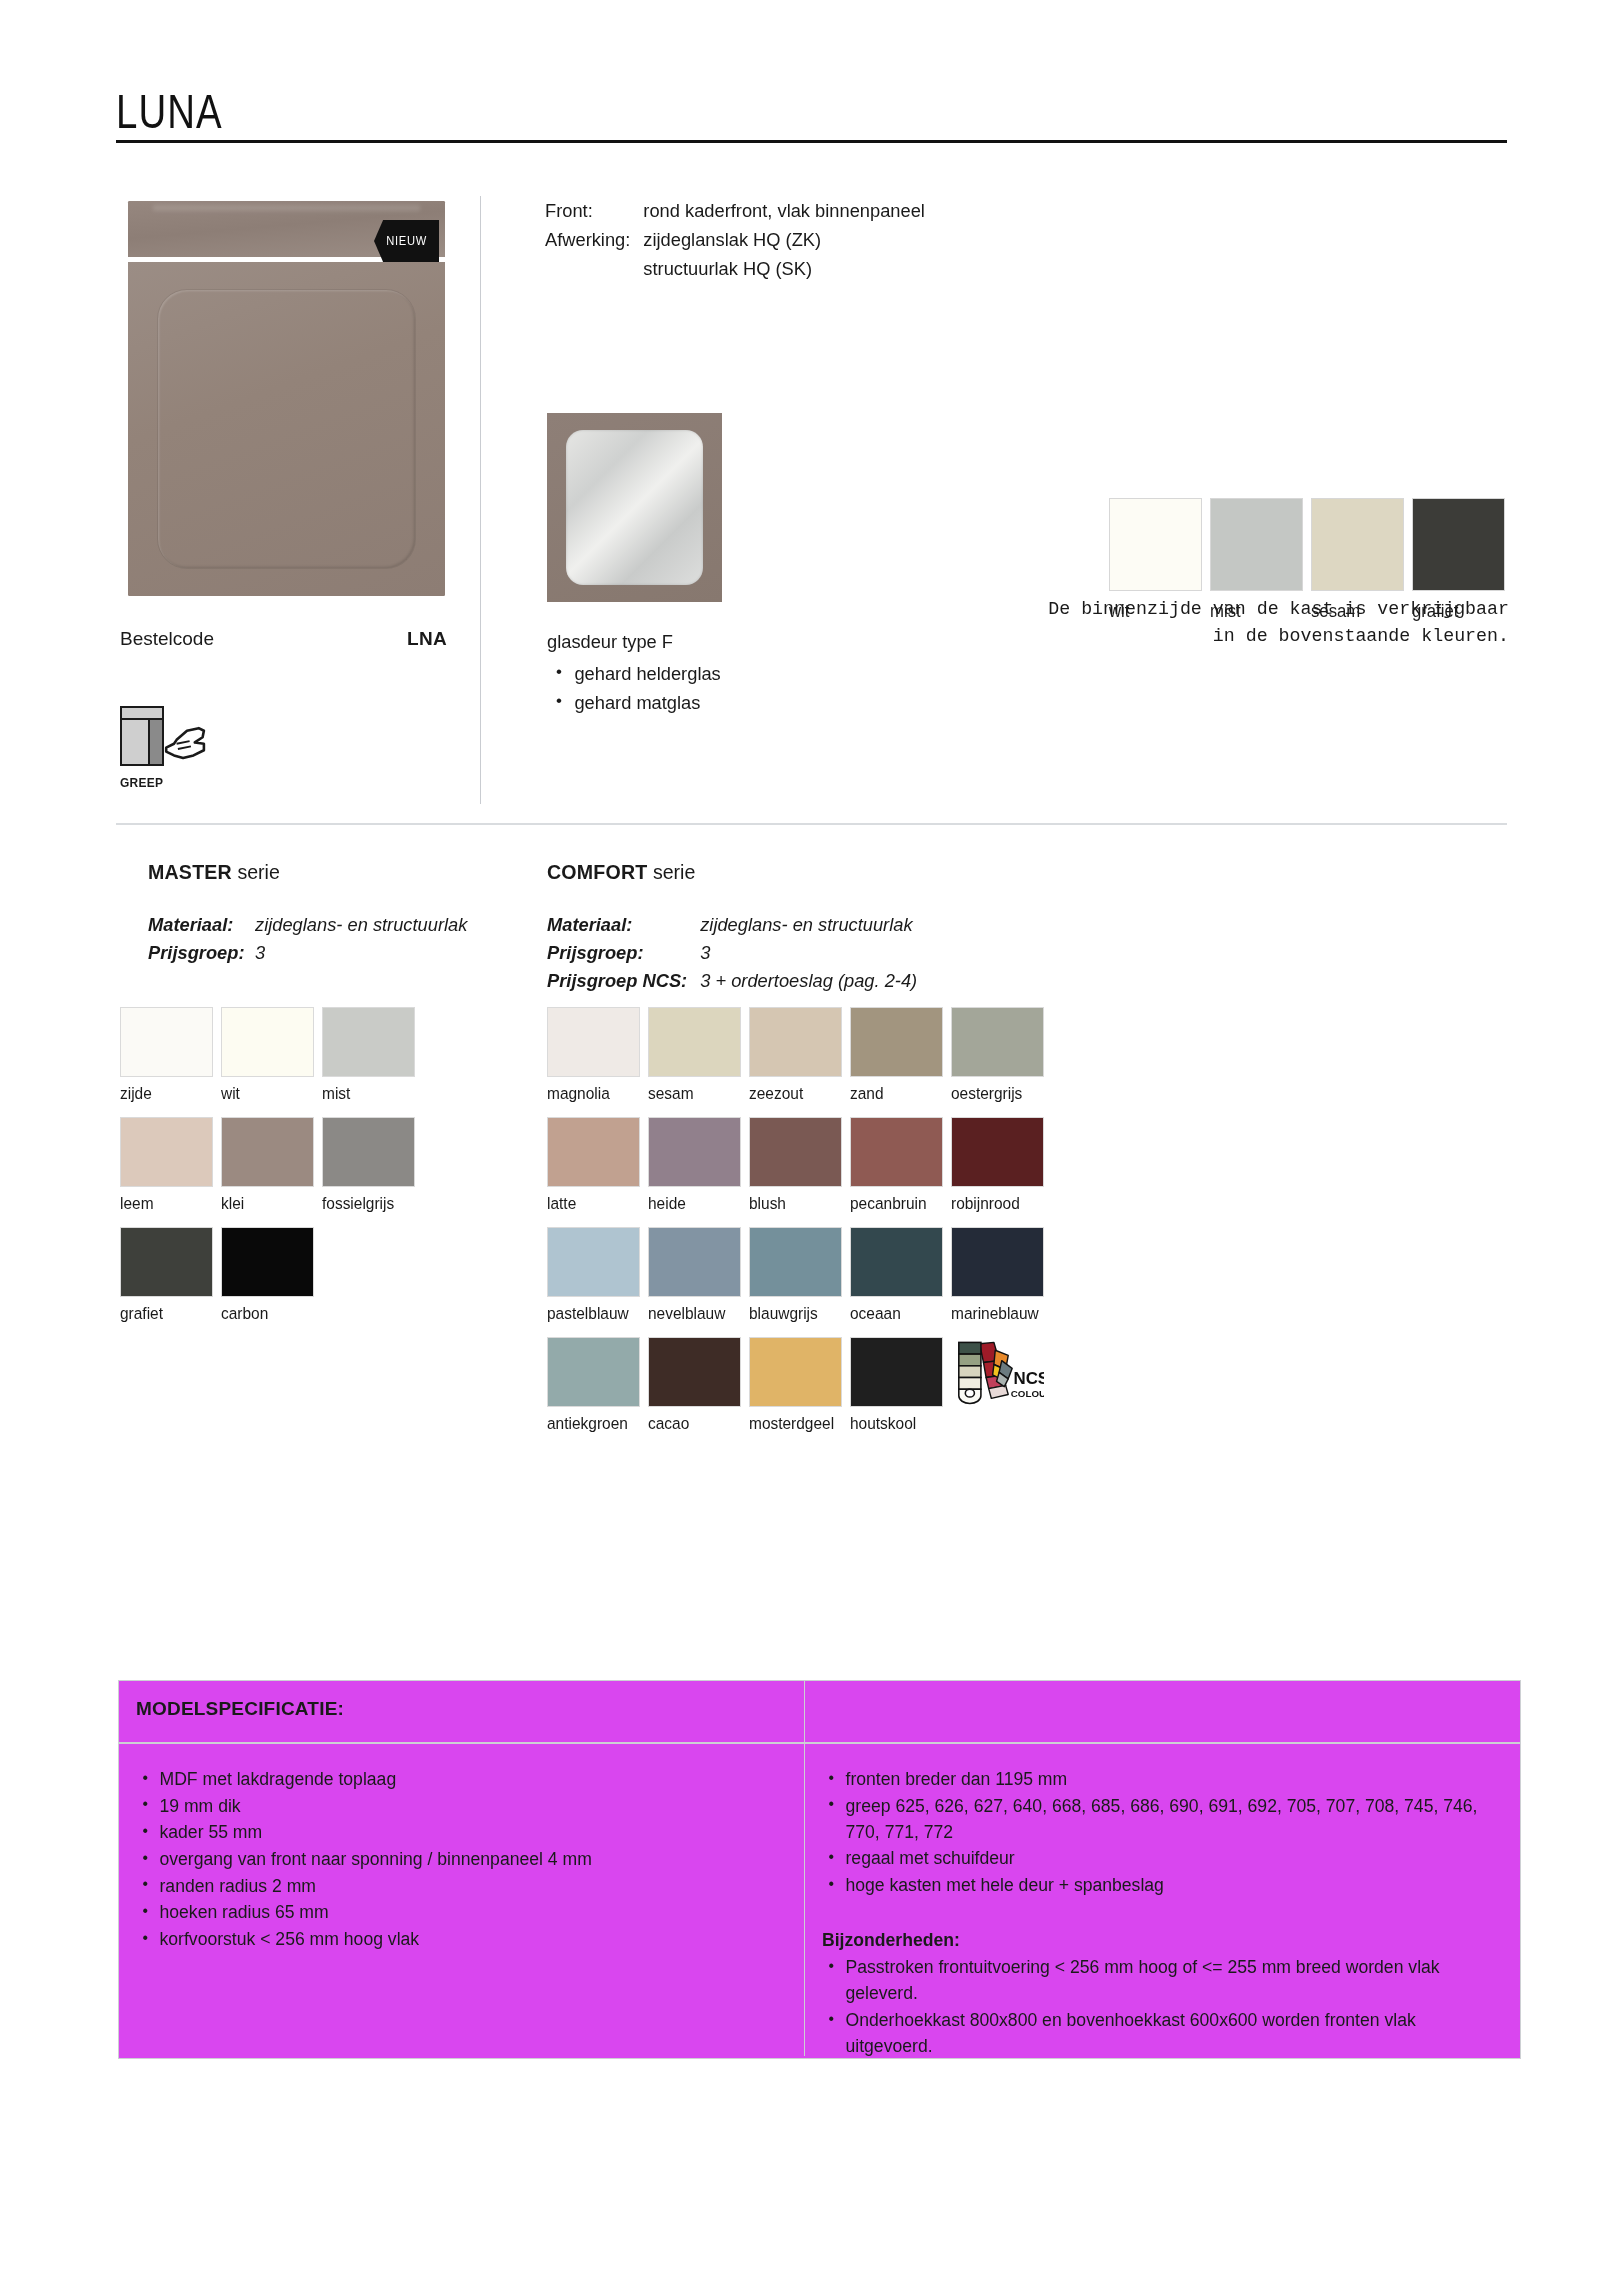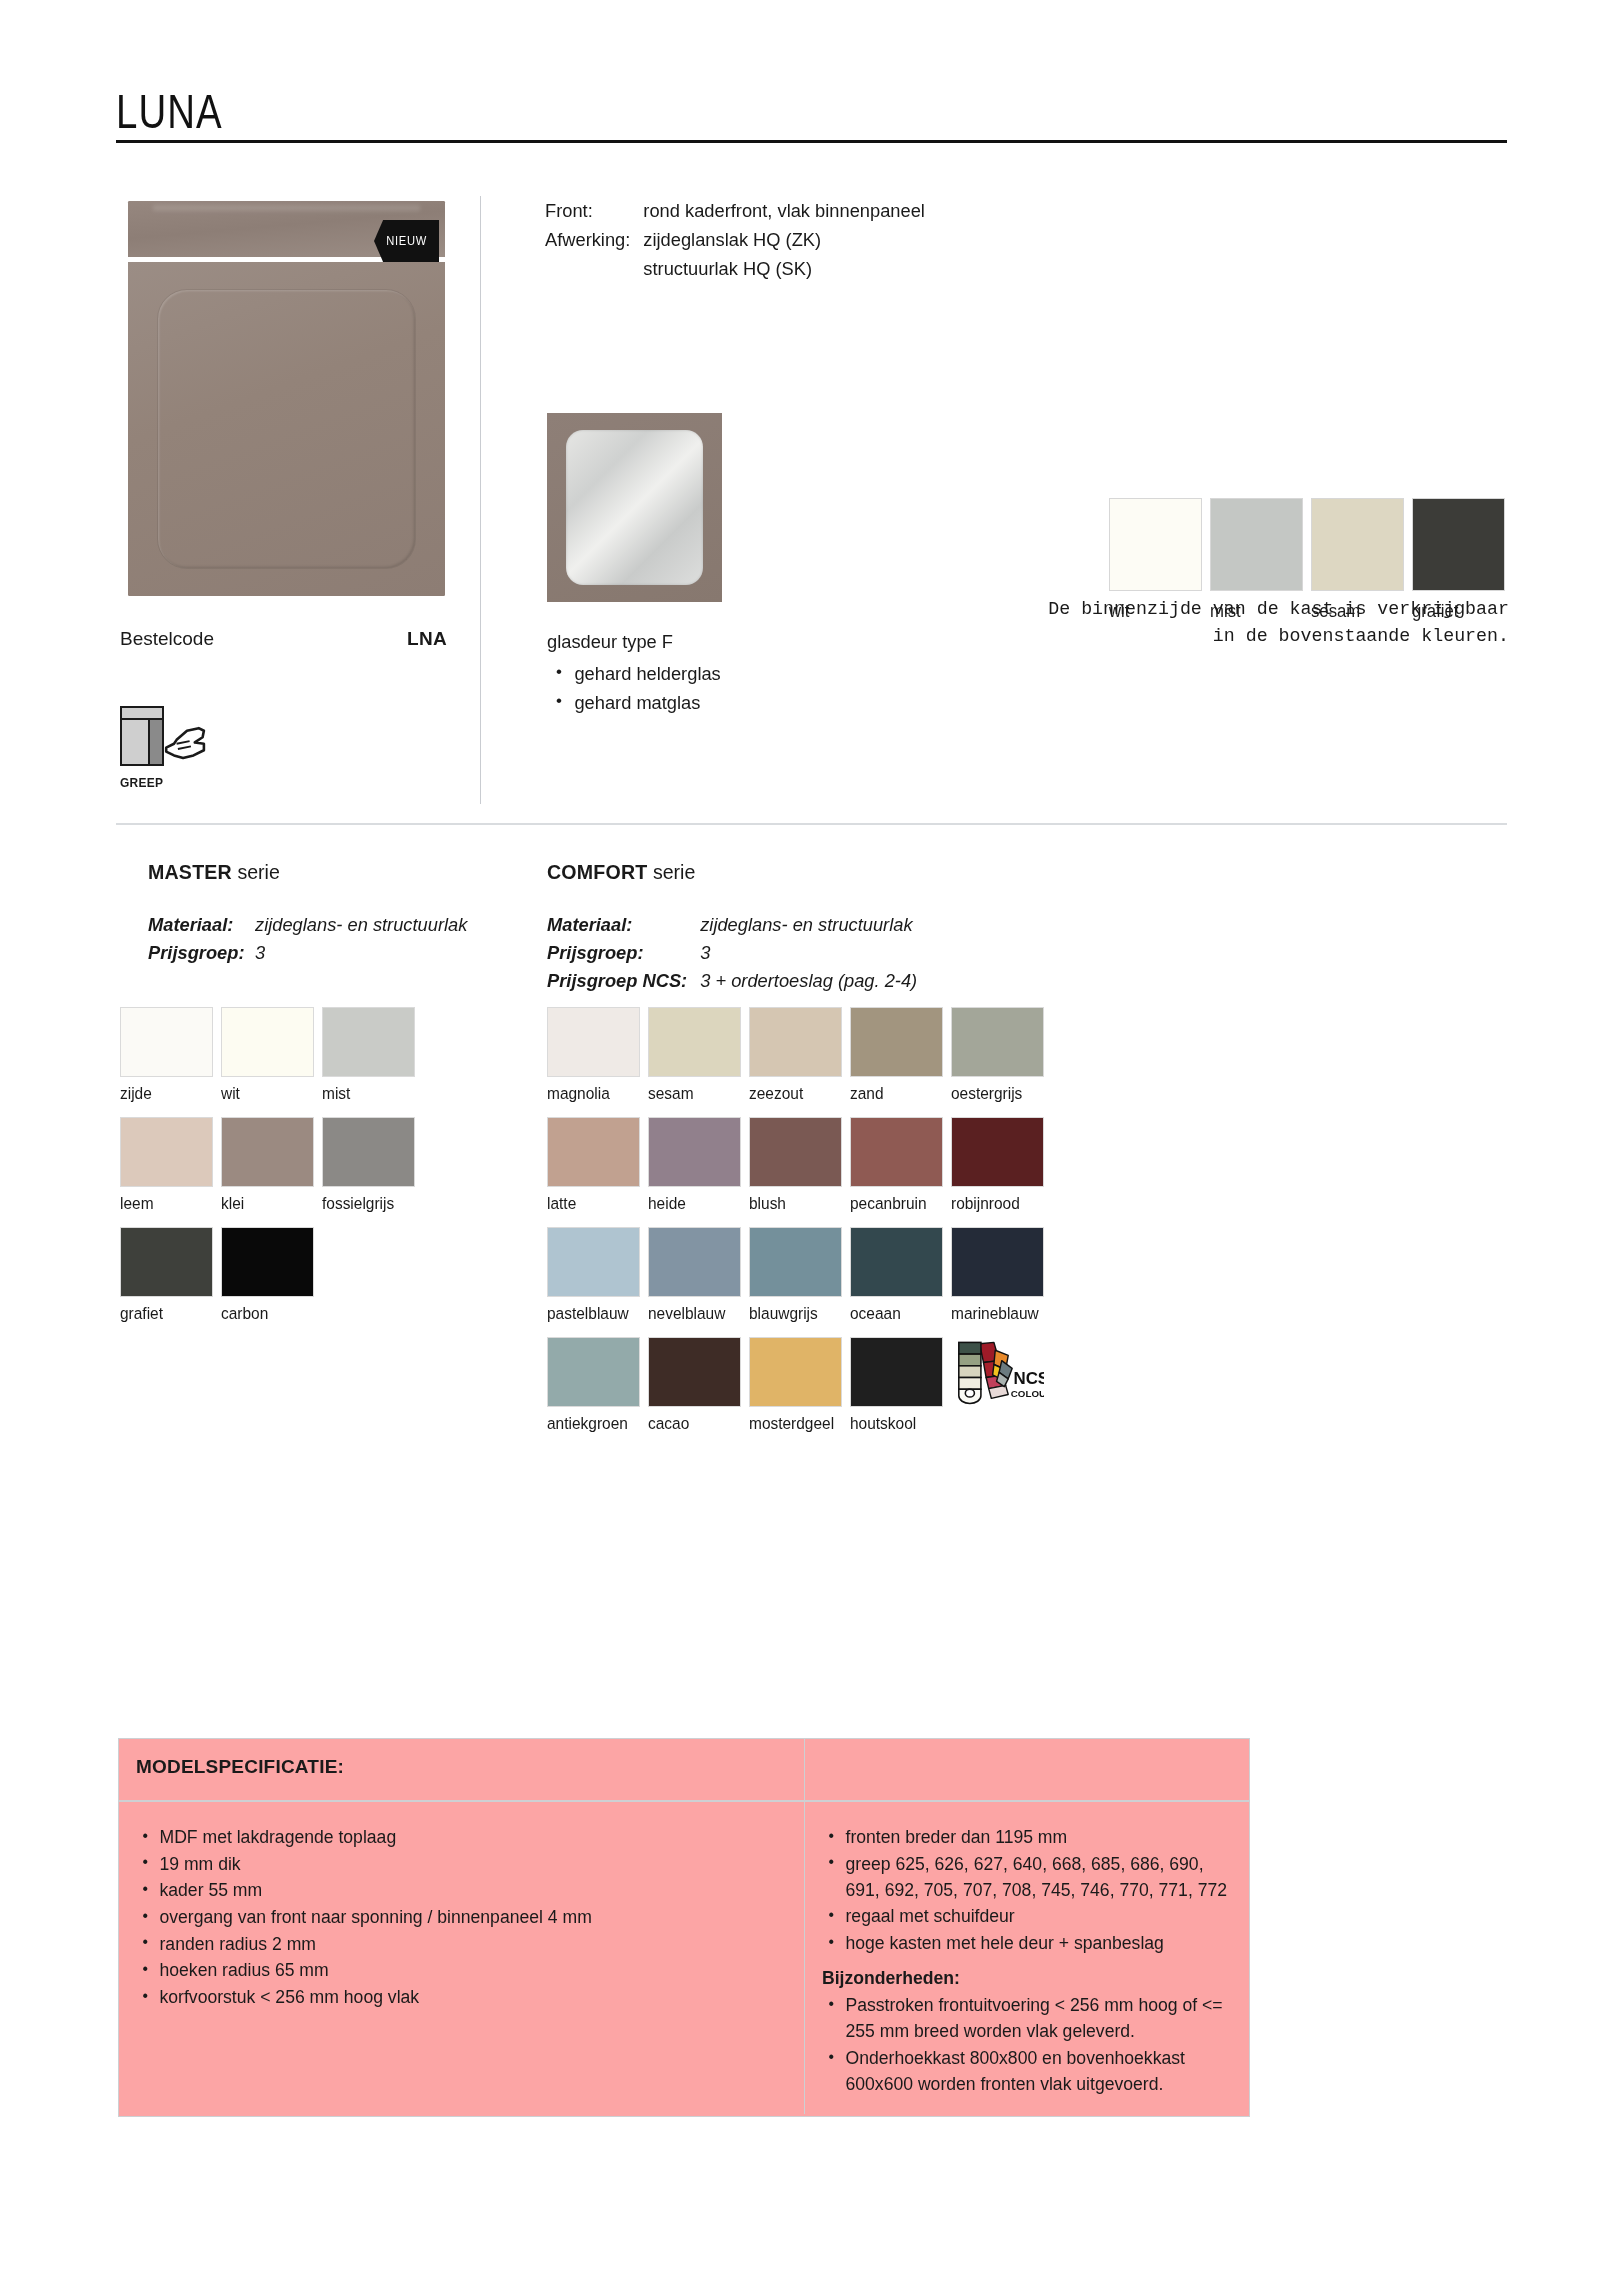--- a/index.html
+++ b/index.html
@@ -200,43 +200,43 @@
 
   
   #ncs-logo {
     position: relative; width: 93px; height: 70px;
   }
   #ncs-logo svg { position: absolute; left: 0; top: 0; }
 
   
   #spec-box {
     position: absolute;
-    left: 118px; top: 1738px;
-    width: 1132px; height: 379px;
+    left: 118px; top: 1680px;
+    width: 1403px; height: 379px;
     border: 1.3px solid #cdd0d3;
-    background: #fca5a5;
+    background: #d946ef;
   }
   #spec-head {
     display: flex; height: 63px;
     border-bottom: 2px solid #cdd0d3;
   }
   #spec-body { display: flex; height: calc(100% - 65px); }
   .spec-col-l { width: 686px; border-right: 1.3px solid #cdd0d3; }
   .spec-col-r { flex: 1; }
   .spec-head-cell {
     padding: 17px 0 0 17px; font-size: 19px; font-weight: 700;
     letter-spacing: 0.2px;
   }
   .spec-body-cell { padding: 22px 19.6px 0 17px; font-size: 17.6px; line-height: 26px; }
   .spec-body-cell ul { list-style: none; }
   .spec-body-cell li { position: relative; padding-left: 23.5px; margin-bottom: 0.7px; }
   .spec-body-cell li::before {
     content: "\2022"; position: absolute; left: 6.5px; top: -1.3px; font-size: 15.7px;
   }
-  .bijz-title { font-weight: 700; margin-top: 9px; margin-bottom: 1.3px; font-size: 17.6px; }
+  .bijz-title { font-weight: 700; margin-top: 29px; margin-bottom: 1.3px; font-size: 17.6px; }
 </style>
 </head>
 <body>
 
 <div id="page-title">LUNA</div>
 <div id="title-rule"></div>
 
 <div id="top-divider-v"></div>
 <div id="section-rule"></div>
 

